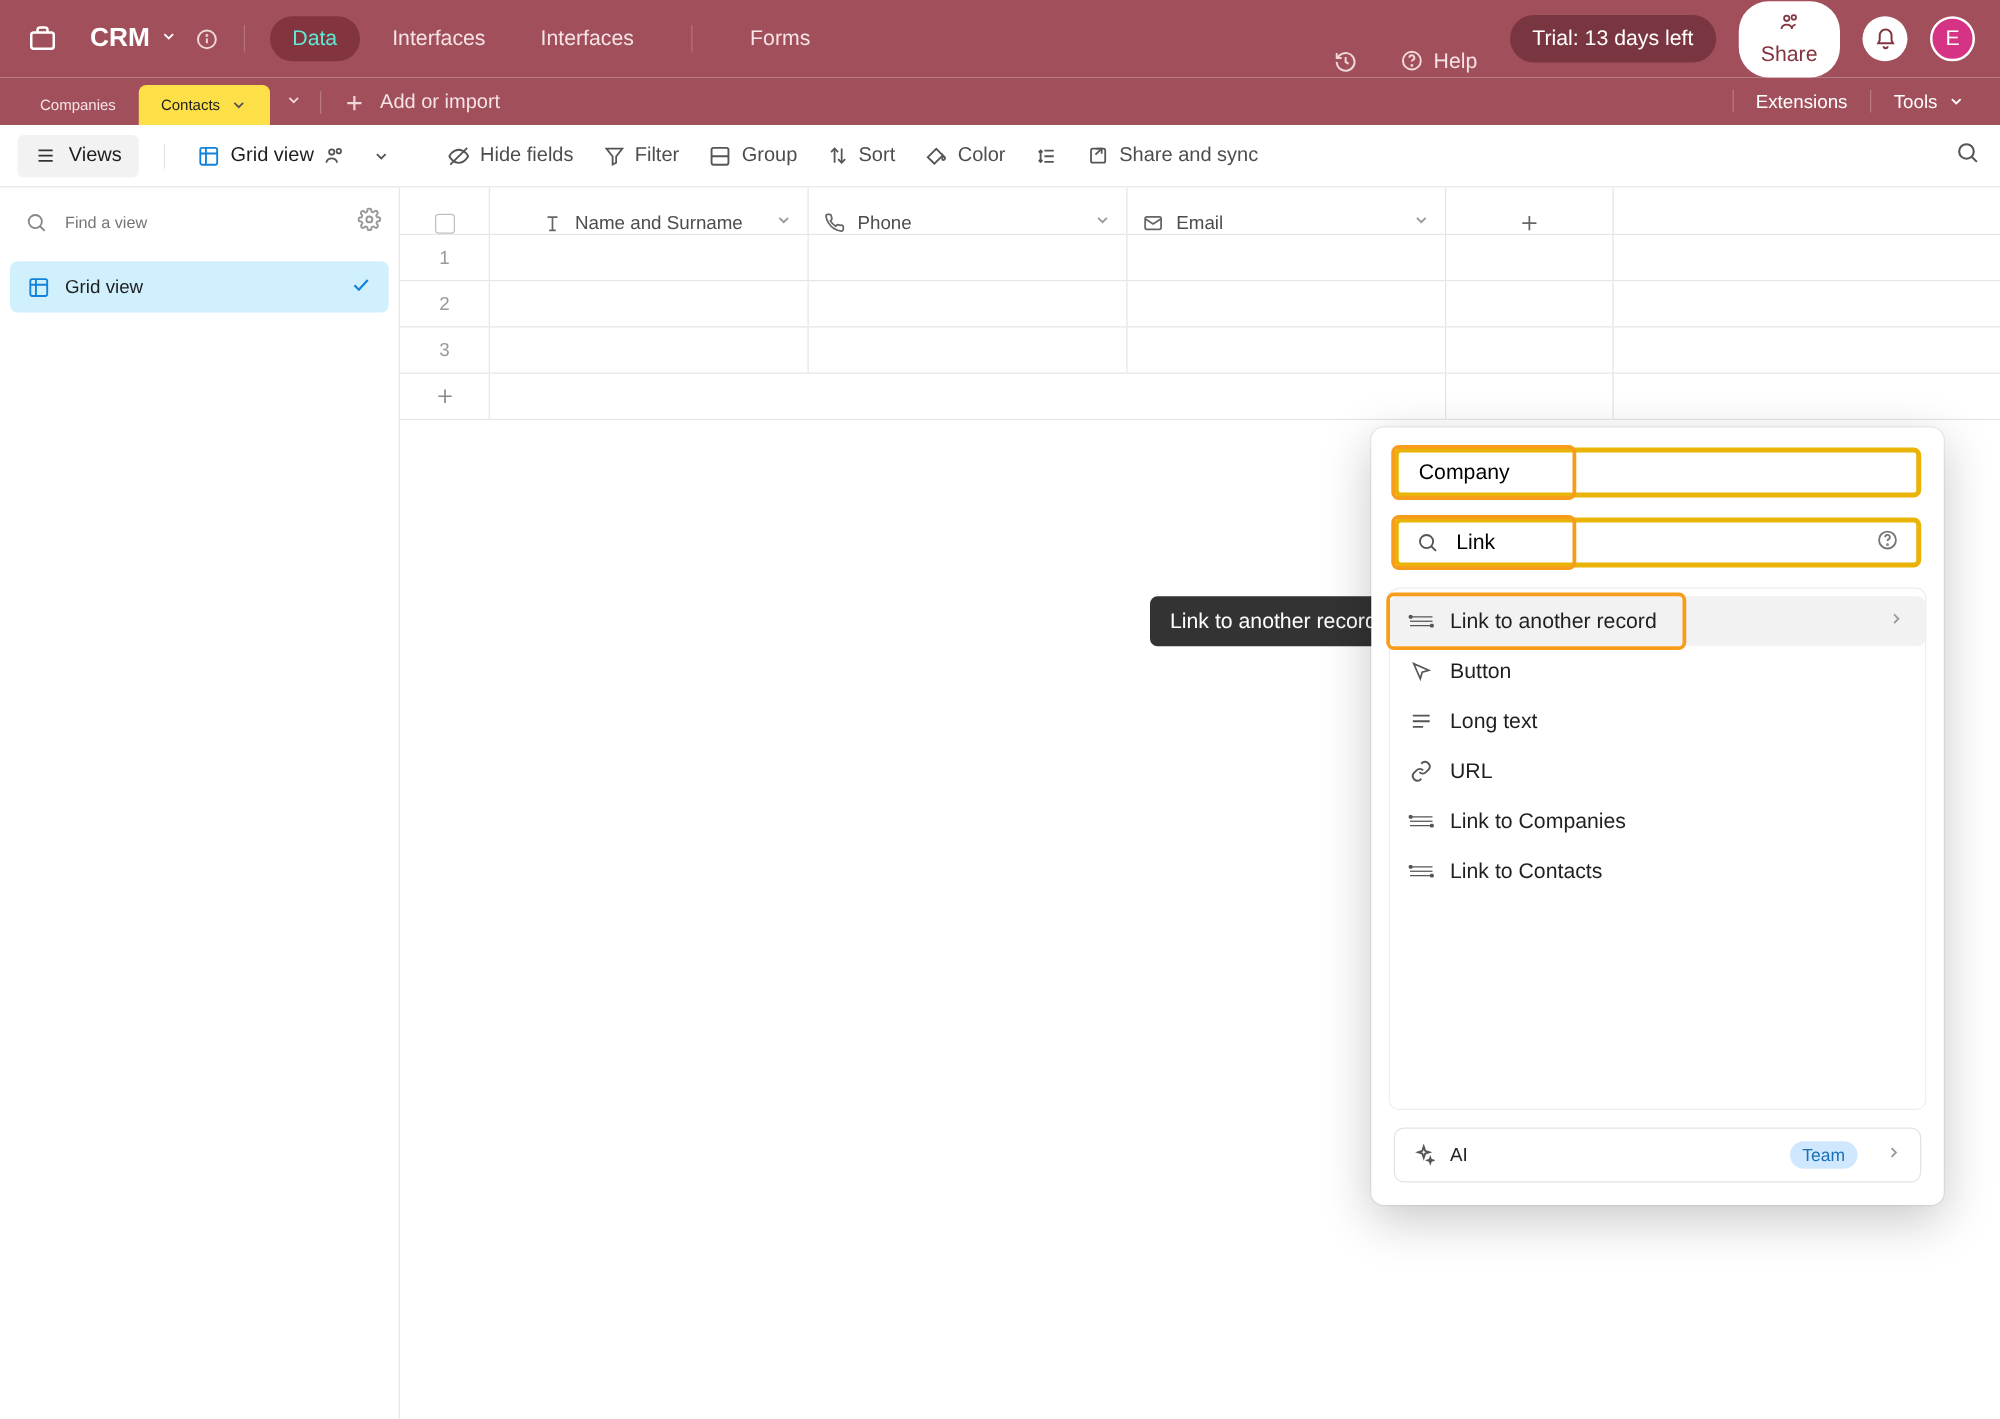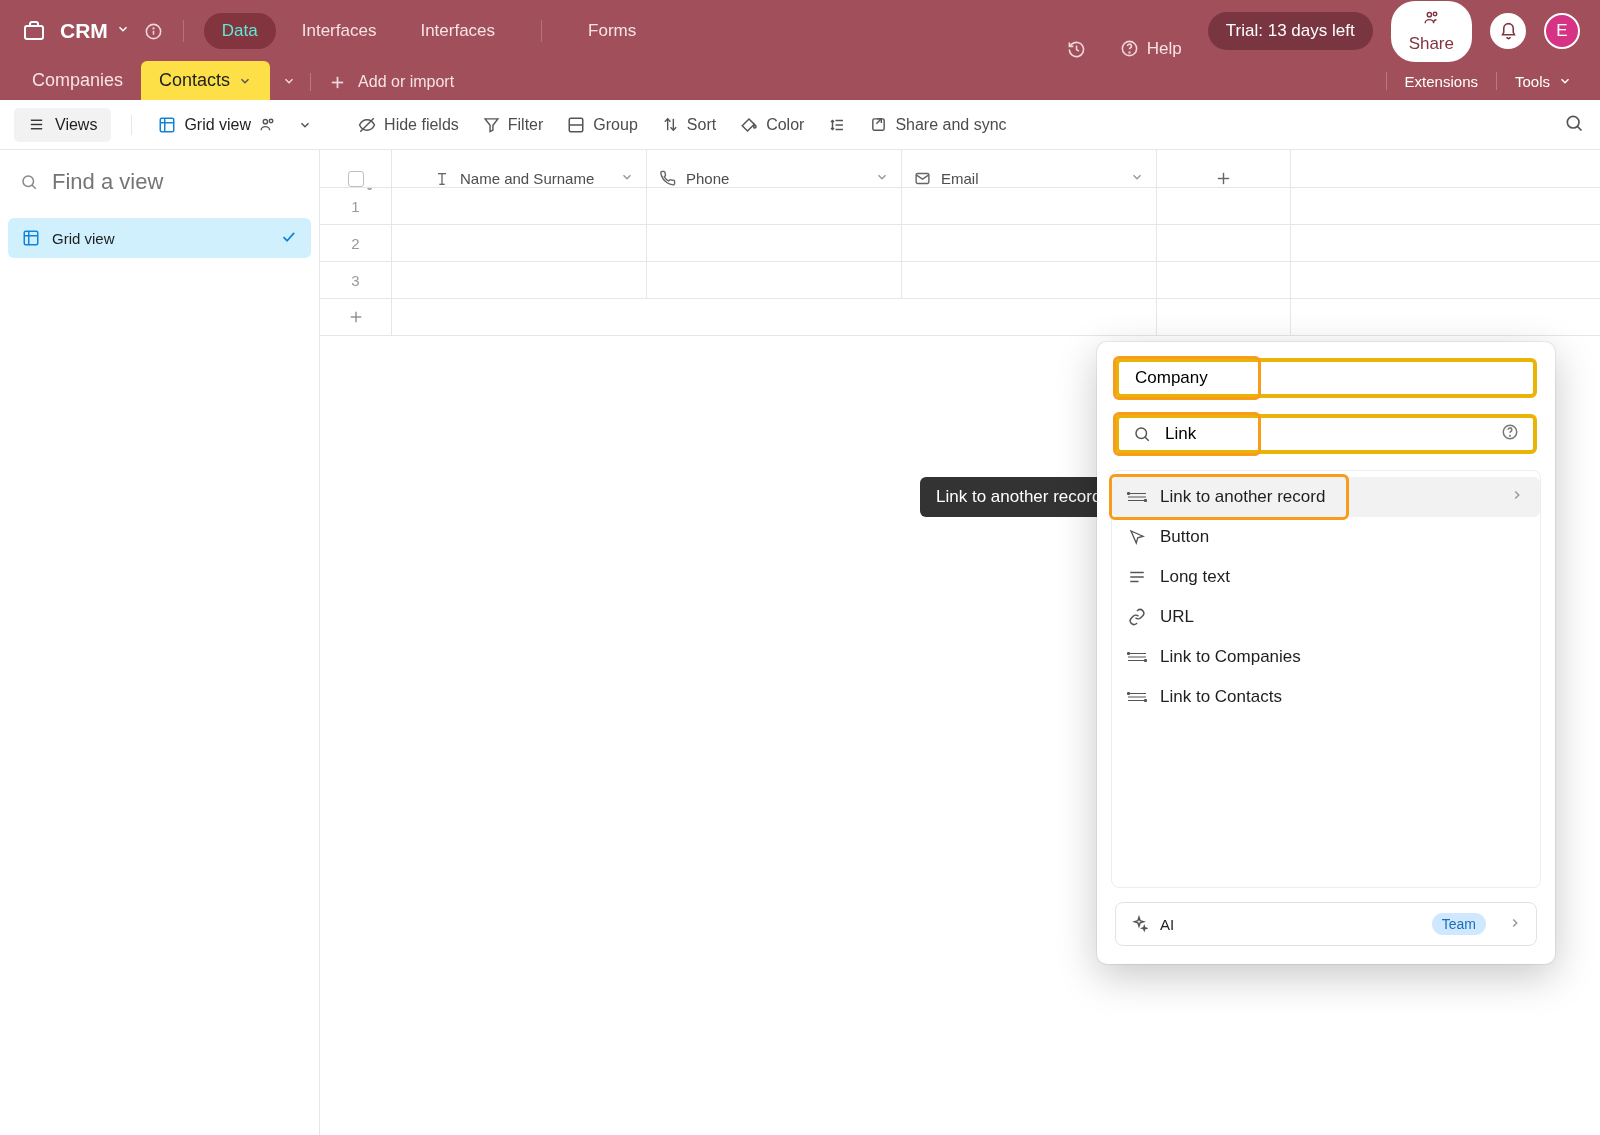--- a/index.html
+++ b/index.html
@@ -34,21 +34,21 @@
   .header{
     height:62px;
     background:var(--brand);
     display:flex;
     align-items:center;
     padding:0 20px 0 22px;
     color:#f6e3e5;
     font-size:17px;
   }
   .briefcase-icon{display:flex;align-items:center;}
-  .app-name{font-weight:700;font-size:21px;color:#fff;margin-left:14px;}
+  .app-name{font-weight:700;font-size:21px;color:#fff;margin-left:26px;}
   .caret,.chev{margin-left:8px;}
   .info-circle{margin-left:14px;display:flex;}
   .hsep{width:1px;height:22px;background:rgba(255,255,255,0.2);margin:0 20px;}
   .nav{display:flex;align-items:center;gap:8px;}
   .nav-item{padding:8px 18px;border-radius:24px;cursor:pointer;color:#f6e3e5;}
   .nav-item.active{background:var(--brand-dark);color:#5eead4;}
   .spacer{flex:1;}
   .header-right{display:flex;align-items:center;gap:18px;}
   .header-icon-btn{display:flex;align-items:flex-start;gap:8px;padding:6px 8px;border-radius:20px;cursor:pointer;margin-top:36px;}
   .trial-pill{background:var(--brand-darker);padding:9px 18px;border-radius:24px;color:#fff;}
@@ -60,21 +60,21 @@
   .table-bar{
     height:38px;
     background:var(--brand);
     display:flex;
     align-items:flex-end;
     padding-left:14px;
     color:#fff;
   }
   .table-tab{
     padding:9px 18px;border-radius:6px 6px 0 0;display:flex;align-items:center;gap:8px;cursor:pointer;
-    font-size:18px;
+    font-size:12px;
   }
   .table-tab.active{background:#fde047;color:var(--text-dark);font-weight:500;}
   .table-tab.inactive{color:#f6e3e5;}
   .tab-caret-btn{padding:9px 12px;cursor:pointer;color:#f6e3e5;}
   .tbsep{width:1px;height:18px;background:rgba(255,255,255,0.25);margin:0 2px 9px 2px;align-self:flex-end;}
   .add-import{display:flex;align-items:center;gap:12px;padding:9px 16px;color:#f6e3e5;font-size:16px;cursor:pointer;}
   .table-bar-right{margin-left:auto;display:flex;align-items:center;height:100%;padding-right:10px;}
   .tb-right-item{padding:0 18px;height:100%;display:flex;align-items:center;gap:8px;color:#fff;cursor:pointer;}
   .tbrsep{width:1px;height:18px;background:rgba(255,255,255,0.25);}
 
@@ -88,21 +88,21 @@
   .tb-btn.gridview{font-weight:500;color:var(--text-dark);}
   .toolbar .spacer{flex:1;}
   .search-mag{padding:8px;cursor:pointer;}
 
   
   .main{display:flex;height:calc(100% - 150px);}
   .sidebar{
     width:320px;border-right:1px solid var(--border);padding:10px 8px;
   }
   .sidebar-search{display:flex;align-items:center;gap:12px;padding:8px 12px;border-radius:6px;}
-  .sidebar-search input{border:none;outline:none;flex:1;font-size:22px;color:var(--text-dark);background:transparent;}
+  .sidebar-search input{border:none;outline:none;flex:1;font-size:13px;color:var(--text-dark);background:transparent;}
   .sidebar-cog{color:var(--text-light);padding:6px;cursor:pointer;}
   .view-list{margin-top:14px;}
   .view-item{display:flex;align-items:center;gap:12px;padding:10px 14px;border-radius:6px;cursor:pointer;color:var(--text-dark);}
   .view-item.selected{background:var(--selected-blue);}
   .view-item .view-check{margin-left:auto;color:var(--blue);}
 
   
   .grid-wrap{flex:1;position:relative;overflow:hidden;}
   .grid-head{display:flex;height:38px;border-bottom:1px solid var(--border);background:#fff;}
   .gh-cell{border-right:1px solid var(--border);display:flex;align-items:flex-end;padding:0 12px;gap:10px;color:var(--text-med);}

